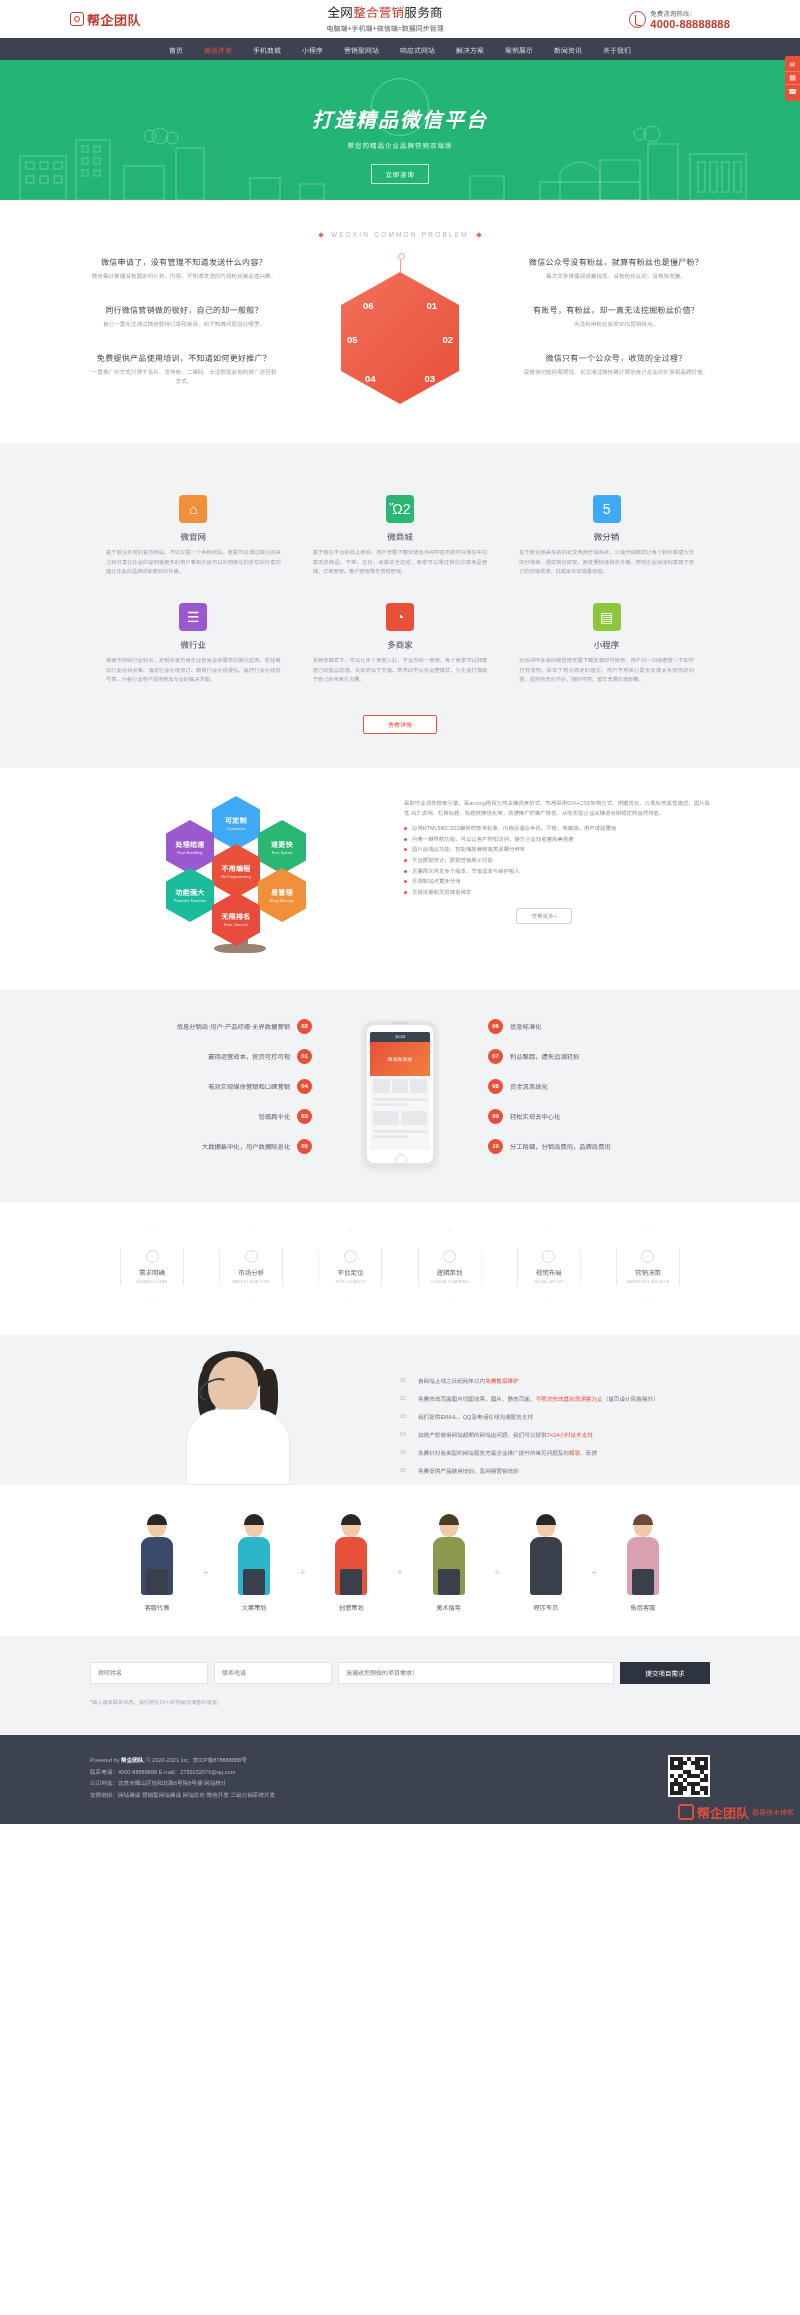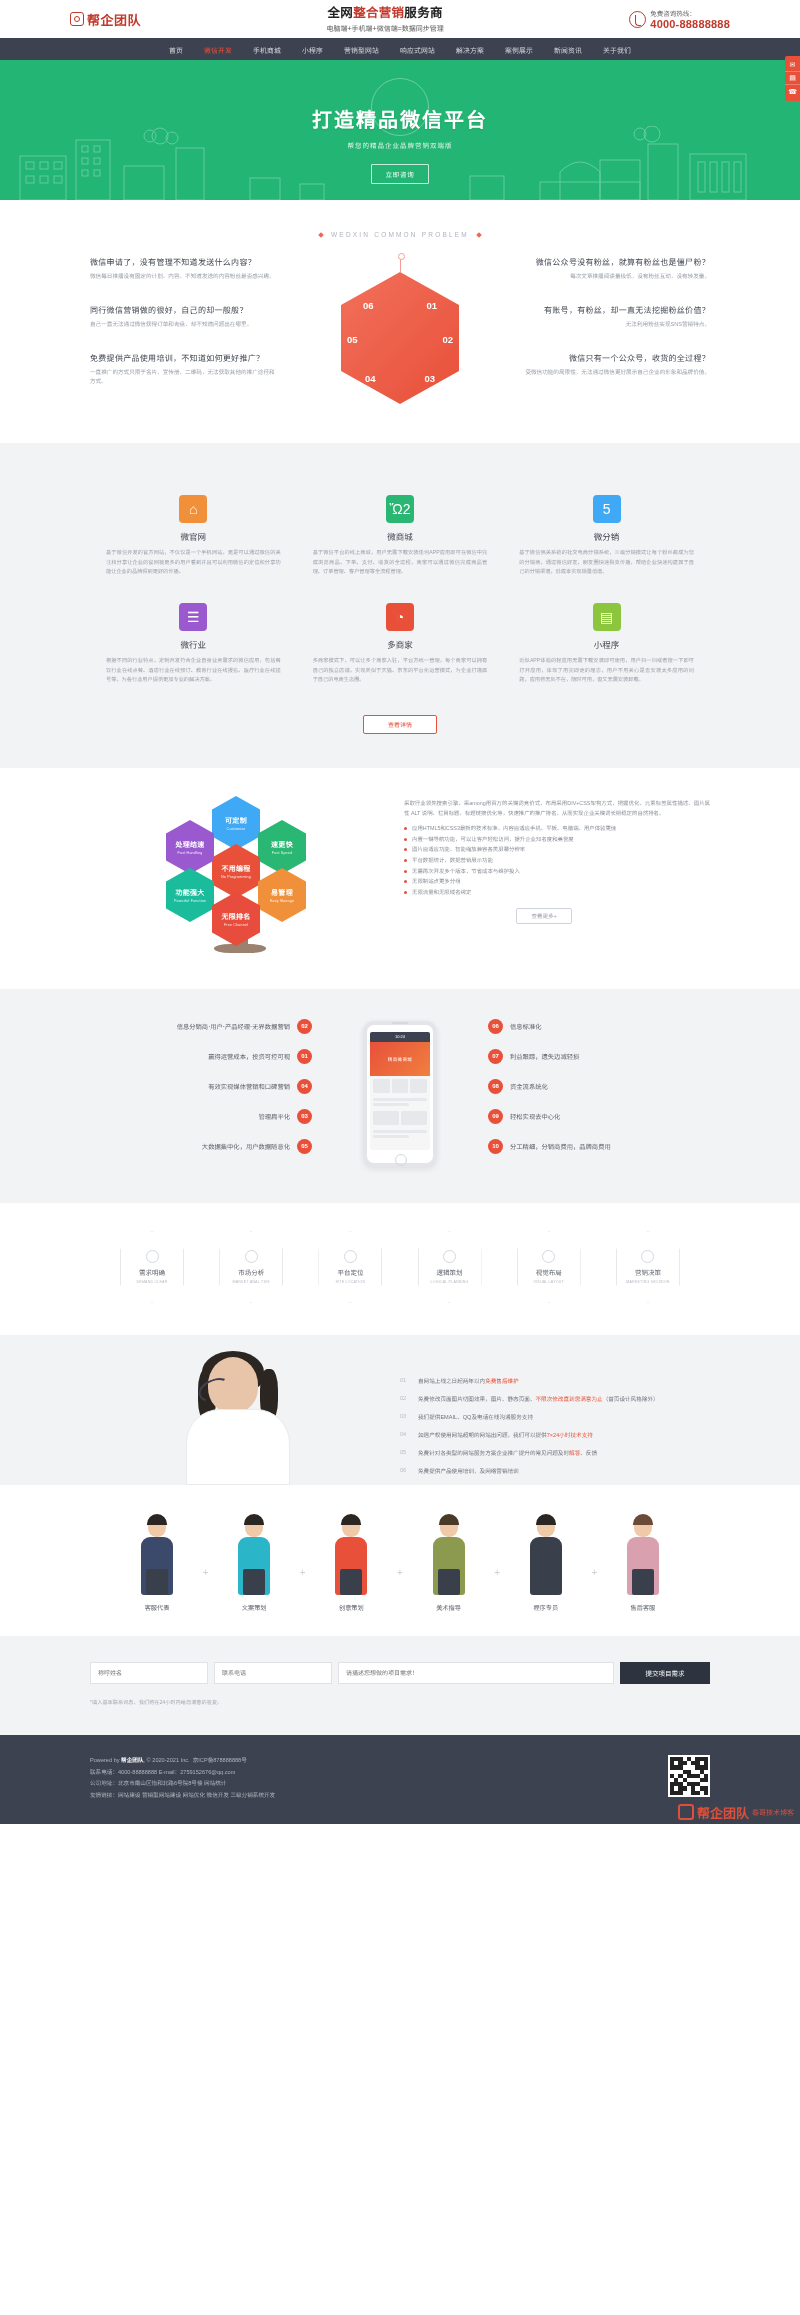--- a/index.html
+++ b/index.html
@@ -8,56 +8,56 @@
   .inner{width:620px;margin:0 auto;}
 
   
   .topbar{height:38px;background:#fff;display:flex;align-items:center;}
   .topbar .inner{display:flex;align-items:center;justify-content:space-between;width:660px;}
   .logo{display:flex;align-items:center;gap:3px;}
   .logo-mark{width:14px;height:14px;border:1.6px solid #c0392b;border-radius:3px;position:relative;}
   .logo-mark:after{content:"";position:absolute;inset:3px;border:1.3px solid #c0392b;border-radius:50%;}
   .logo-text{font-size:13px;font-weight:bold;color:#c0392b;letter-spacing:.5px;}
   .slogan{text-align:center;line-height:1.35;}
-  .slogan-main{font-size:12.5px;font-weight:bold;color:#222;letter-spacing:.3px;}
+  .slogan-main{font-size:12.5px;font-weight:normal;color:#222;letter-spacing:.3px;}
   .slogan-main em{font-style:normal;color:#c0392b;}
   .slogan-sub{font-size:7px;color:#555;margin-top:2px;}
   .tel{display:flex;align-items:center;gap:4px;}
   .tel-icon{width:17px;height:17px;border:1.4px solid #c0392b;border-radius:50%;position:relative;}
   .tel-icon:after{content:"";position:absolute;left:5px;top:3px;width:5px;height:10px;border-left:1.6px solid #c0392b;border-bottom:1.6px solid #c0392b;border-radius:0 0 0 4px;}
   .tel-label{font-size:6.5px;color:#666;}
   .tel-num{font-size:11px;font-weight:bold;color:#c0392b;letter-spacing:.2px;}
 
   
   .nav{height:22px;background:#3d4250;display:flex;align-items:center;justify-content:center;}
   .nav ul{list-style:none;display:flex;gap:21px;}
   .nav a{color:#d8dae0;text-decoration:none;font-size:6.8px;letter-spacing:.2px;}
   .nav a.active{color:#e8503a;}
 
   
   .hero{height:140px;background:#22b573;position:relative;overflow:hidden;}
   .hero-dots{position:absolute;inset:0;background-image:radial-gradient(rgba(255,255,255,.12) .7px, transparent .7px);background-size:4px 4px;}
   .hero-city{position:absolute;left:0;right:0;bottom:0;height:74px;opacity:.30;}
   .hero-circle{position:absolute;left:50%;top:18px;width:58px;height:58px;margin-left:-29px;border:1px solid rgba(255,255,255,.33);border-radius:50%;}
   .hero-body{position:relative;text-align:center;padding-top:44px;}
-  .hero-title{font-size:20px;color:#fff;font-weight:bold;letter-spacing:2px;text-shadow:0 1px 2px rgba(0,0,0,.08);}
+  .hero-title{font-size:20px;color:#fff;font-weight:bold;letter-spacing:2px;text-shadow:0 1px 2px rgba(0,0,0,.08);font-style:italic;}
   .hero-sub{font-size:6.5px;color:rgba(255,255,255,.88);margin-top:7px;letter-spacing:1px;}
   .hero-btn{display:inline-block;margin-top:14px;padding:4px 13px;border:1px solid rgba(255,255,255,.75);color:#fff;font-size:6.5px;letter-spacing:.8px;border-radius:1px;}
 
   
   .sec-title{text-align:center;font-size:12px;color:#3b4150;letter-spacing:1px;font-weight:normal;}
   .sec-en{text-align:center;font-size:6.5px;color:#aeb3bd;letter-spacing:2.2px;margin-top:7px;display:flex;align-items:center;justify-content:center;gap:8px;}
   .sec-en:before,.sec-en:after{content:"";width:4px;height:4px;background:#e8503a;transform:rotate(45deg);display:inline-block;opacity:.85;}
 
   
   .problems{background:#fff;padding:24px 0 34px;}
   .prob-grid{display:flex;margin-top:18px;align-items:flex-start;}
   .prob-col{width:200px;}
-  .prob-col.left{text-align:left;padding-right:12px;}
-  .prob-col.right{text-align:right;padding-left:12px;}
+  .prob-col.left{text-align:center;padding-right:12px;}
+  .prob-col.right{text-align:center;padding-left:12px;}
   .prob-item{margin-bottom:22px;}
   .prob-item h4{font-size:8px;color:#3f4550;font-weight:normal;letter-spacing:.3px;}
   .prob-item p{font-size:5.6px;color:#9aa0ab;line-height:1.75;margin-top:5px;}
   .hex-wrap{width:220px;position:relative;display:flex;flex-direction:column;align-items:center;}
   .hex-stem{width:1px;height:16px;background:#e8503a;opacity:.55;position:relative;}
   .hex-stem:before{content:"";position:absolute;top:-3px;left:-2px;width:5px;height:5px;border:1px solid #e8503a;border-radius:50%;background:#fff;}
   .hex{width:118px;height:132px;position:relative;}
   .hex-outer{position:absolute;inset:0;background:linear-gradient(135deg,#f2705a,#e8503a);clip-path:polygon(50% 0%,100% 25%,100% 75%,50% 100%,0% 75%,0% 25%);}
   .hex-inner{position:absolute;left:17px;top:19px;right:17px;bottom:19px;background:#f7f7f7;clip-path:polygon(50% 0%,100% 25%,100% 75%,50% 100%,0% 75%,0% 25%);display:flex;flex-direction:column;align-items:center;justify-content:center;}
   .hex-inner h3{font-size:10px;color:#4a4f5a;font-weight:bold;letter-spacing:.6px;}

